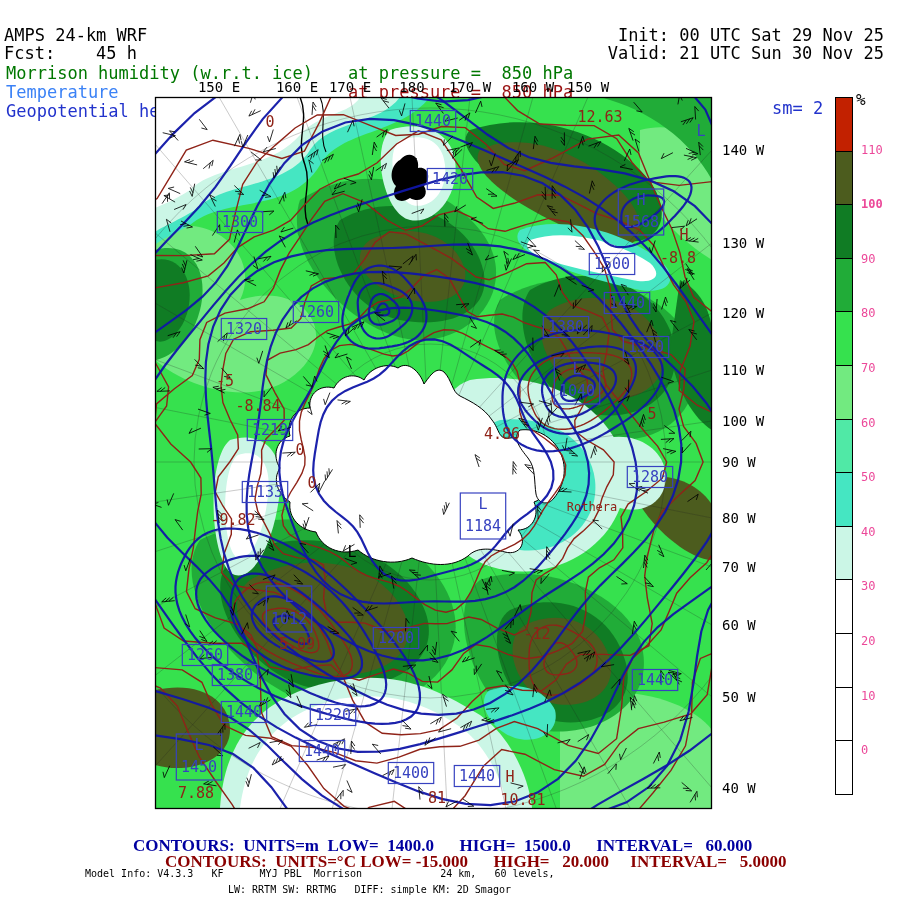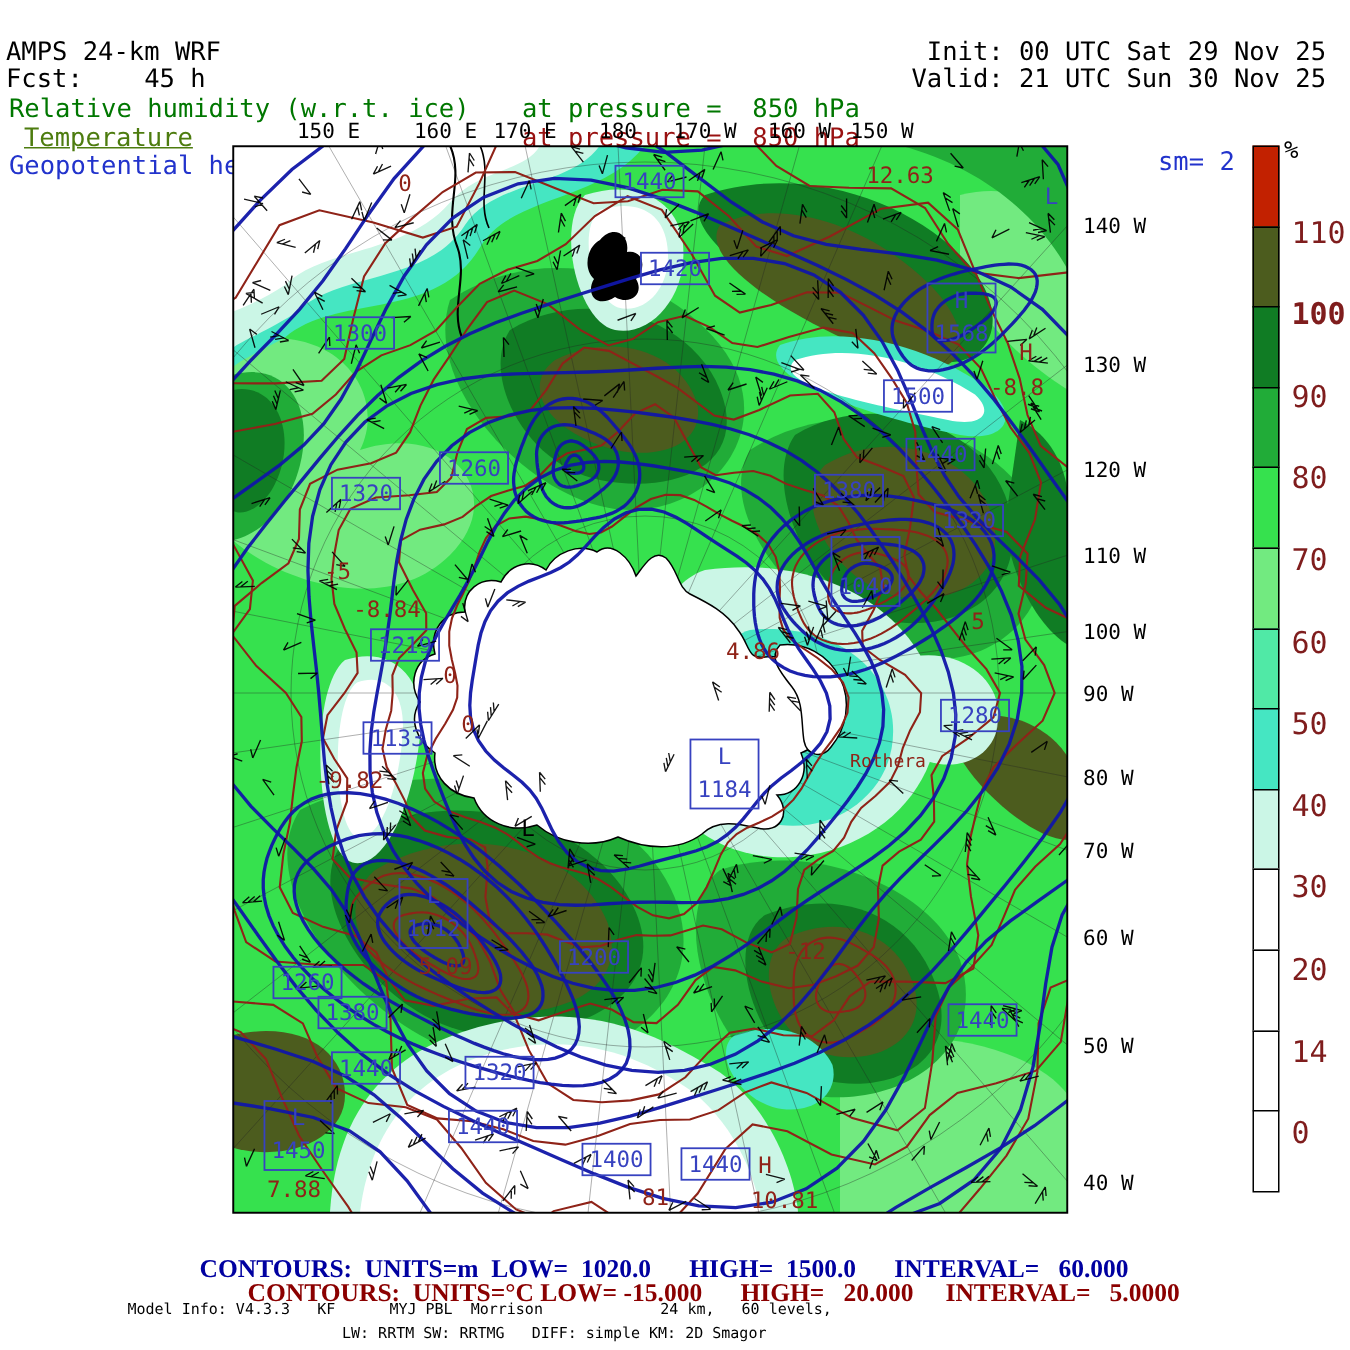--- a/index.html
+++ b/index.html
@@ -1,36 +1,36 @@
 <!DOCTYPE html>
 <html><head>
 <meta charset="utf-8">
 <style>
   html,body{margin:0;padding:0;background:#ffffff;}
   body{width:900px;height:900px;position:relative;overflow:hidden;
        font-family:"DejaVu Sans Mono",monospace;}
   .abs{position:absolute;white-space:pre;}
   .hdr{font-size:17px;line-height:17px;color:#000;margin-top:24px;}
   .cbar-seg{width:18px;border:1px solid #000;margin-top:-1px;box-sizing:border-box;}
-  .cbar-tick{font-size:20px;color:#7f1d1d;}
+  .cbar-tick{font-size:12px;color:#ec4899;}
   .footerSerif{font-family:"Liberation Serif",serif;font-weight:bold;font-size:17px;}
   .footerMono{font-size:10px;color:#000;}
   svg text{font-family:"DejaVu Sans Mono",monospace;}
 </style>
 </head>
 <body>
 
 <div class="abs hdr" style="left:4px;top:3px">AMPS 24-km WRF</div>
 <div class="abs hdr" style="left:4px;top:21px">Fcst:    45 h</div>
 <div class="abs hdr" style="right:16px;top:3px;text-align:right">Init: 00 UTC Sat 29 Nov 25</div>
 <div class="abs hdr" style="right:16px;top:21px;text-align:right">Valid: 21 UTC Sun 30 Nov 25</div>
 
-<div class="abs hdr" style="left: 6px; top: 41px; color: rgb(0, 119, 0);">Relative humidity (w.r.t. ice)</div>
+<div class="abs hdr" style="left: 6px; top: 41px; color: rgb(0, 119, 0);">Morrison humidity (w.r.t. ice)</div>
 <div class="abs hdr" style="left: 348px; top: 41px; color: rgb(0, 119, 0);">at pressure =  850 hPa</div>
-<div class="abs hdr" style="left: 16px; top: 60px; color: #4d7c0f; text-decoration: underline;">Temperature</div>
+<div class="abs hdr" style="left: 6px; top: 60px; color: #3b82f6;">Temperature</div>
 <div class="abs hdr" style="left: 348px; top: 60px; color: rgb(153, 17, 17);">at pressure =  850 hPa</div>
 <div class="abs hdr" style="left: 6px; top: 79px; color: rgb(34, 51, 204);">Geopotential height</div>
 <div class="abs hdr" style="left: 348px; top: 79px; color: rgb(34, 51, 204);">at pressure =  850 hPa</div>
 
 <div class="abs hdr" style="left:772px;top:76px;color:#2233cc">sm= 2</div>
 
 <svg id="map-svg" width="900" height="900" class="abs" style="left:0;top:0">
   <defs>
     <clipPath id="mapclip">
         <rect x="155.5" y="97.5" width="556" height="711"></rect>
@@ -267,20 +267,20 @@
     <div class="abs cbar-tick" style="left: 861px; top: 142.6px;">110</div>
     <div class="abs cbar-tick" style="left: 861px; top: 197.2px; font-weight: bold;">100</div>
     <div class="abs cbar-tick" style="left: 861px; top: 251.8px; text-align: right;">90</div>
     <div class="abs cbar-tick" style="left: 861px; top: 306.4px;">80</div>
     <div class="abs cbar-tick" style="left: 861px; top: 361px;">70</div>
     <div class="abs cbar-tick" style="left: 861px; top: 415.6px;">60</div>
     <div class="abs cbar-tick" style="left: 861px; top: 470.2px;">50</div>
     <div class="abs cbar-tick" style="left: 861px; top: 524.8px;">40</div>
     <div class="abs cbar-tick" style="left: 861px; top: 579.4px;">30</div>
     <div class="abs cbar-tick" style="left: 861px; top: 634px;">20</div>
-    <div class="abs cbar-tick" style="left: 861px; top: 688.6px;">14</div>
+    <div class="abs cbar-tick" style="left: 861px; top: 688.6px;">10</div>
     <div class="abs cbar-tick" style="left: 861px; top: 743.2px;">0</div>
   </div>
 
-<div class="abs footerSerif" style="left:133px;top:836px;color:#0000a0">CONTOURS:  UNITS=m  LOW=  1020.0      HIGH=  1500.0      INTERVAL=   60.000</div>
+<div class="abs footerSerif" style="left:133px;top:836px;color:#0000a0">CONTOURS:  UNITS=m  LOW=  1400.0      HIGH=  1500.0      INTERVAL=   60.000</div>
 <div class="abs footerSerif" style="left:165px;top:852px;color:#8b0000">CONTOURS:  UNITS=°C LOW= -15.000      HIGH=   20.000     INTERVAL=   5.0000</div>
 <div class="abs footerMono" style="left:85px;top:868px">Model Info: V4.3.3   KF      MYJ PBL  Morrison             24 km,   60 levels,</div>
 <div class="abs footerMono" style="left:228px;top:884px">LW: RRTM SW: RRTMG   DIFF: simple KM: 2D Smagor</div>
 
 </body></html>

